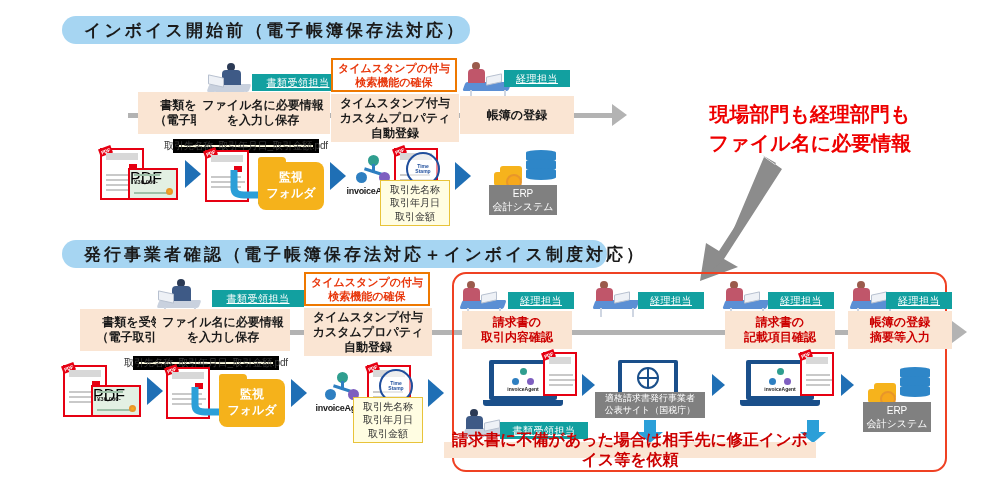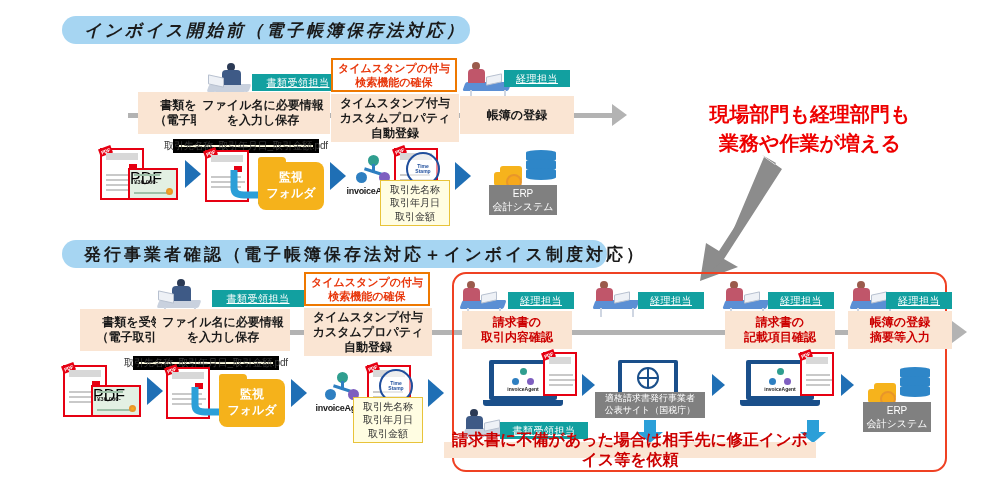--- a/index.html
+++ b/index.html
@@ -227,21 +227,21 @@
   .laptop .base { position:absolute; background:#1a4f8a; border-radius:0 0 3px 3px; }
   .globe { position:absolute; border-radius:50%; border:2px solid #1a4f8a; }
   .globe::before{content:"";position:absolute;left:50%;top:0;bottom:0;width:0;border-left:2px solid #1a4f8a;transform:translateX(-1px);}
   .globe::after{content:"";position:absolute;top:50%;left:0;right:0;height:0;border-top:2px solid #1a4f8a;transform:translateY(-1px);}
 </style>
 </head>
 <body>
 
 <div id="stage">
 
-  <div class="section-pill" style="left:62px; top:16px; width:408px; height:28px;font-style:italic;">インボイス開始前（電子帳簿保存法対応）</div>
+  <div class="section-pill" style="left:62px; top:16px; width:408px; height:28px;">インボイス開始前（電子帳簿保存法対応）</div>
 
   <div class="gray-line" style="left:128px; top:113px; width:490px;"></div>
   <div class="gray-head" style="left:612px; top:104px;"></div>
 
   <div class="step-box" style="left:138px; top:92px; width:105px; height:42px; font-size:12px;">書類を受領
 （電子取引）</div>
 
   <div class="person" style="left:200px; top:62px; width:60px; height:38px;">
     <div class="desk" style="left:8px; top:22px; width:42px; height:8px; background:#c9d1de;"></div>
     <div class="desk-leg" style="left:14px; top:29px; height:9px;"></div>
@@ -348,21 +348,21 @@
     <div class="db-cyl" style="left:34px; top:11px; width:30px; height:12px;"></div>
     <div class="db-cyl" style="left:34px; top:20px; width:30px; height:12px;"></div>
     <div class="coin" style="left:8px; top:18px; width:22px; height:16px;"></div>
     <div class="coin" style="left:2px; top:24px; width:20px; height:14px;"></div>
     <div class="coin-round" style="left:14px; top:26px; width:16px; height:16px;"></div>
   </div>
   <div class="sys-tag" style="left:489px; top:185px; width:68px; height:30px;">ERP
 会計システム</div>
 
   <div class="headline" style="left:660px; top:100px; width:300px;">現場部門も経理部門も
-業務や作業が増える</div>
+ファイル名に必要情報</div>
 
   <svg class="big-arrow" style="left:690px; top:155px;" width="120" height="130">
     <polygon points="72,0 92,14 34,104 48,112 10,126 16,88 29,96 86,8" fill="#8c8c8c" stroke="none"></polygon>
     <polygon points="74,2 91,14 30,108 13,123 18,92 33,99" fill="#8c8c8c"></polygon>
   </svg>
 
   <div class="section-pill" style="left:62px; top:240px; width:545px; height:28px;">発行事業者確認（電子帳簿保存法対応＋インボイス制度対応）</div>
 
   <div class="gray-line" style="left:128px; top:330px; width:828px;"></div>
   <div class="gray-head" style="left:952px; top:321px;"></div>

